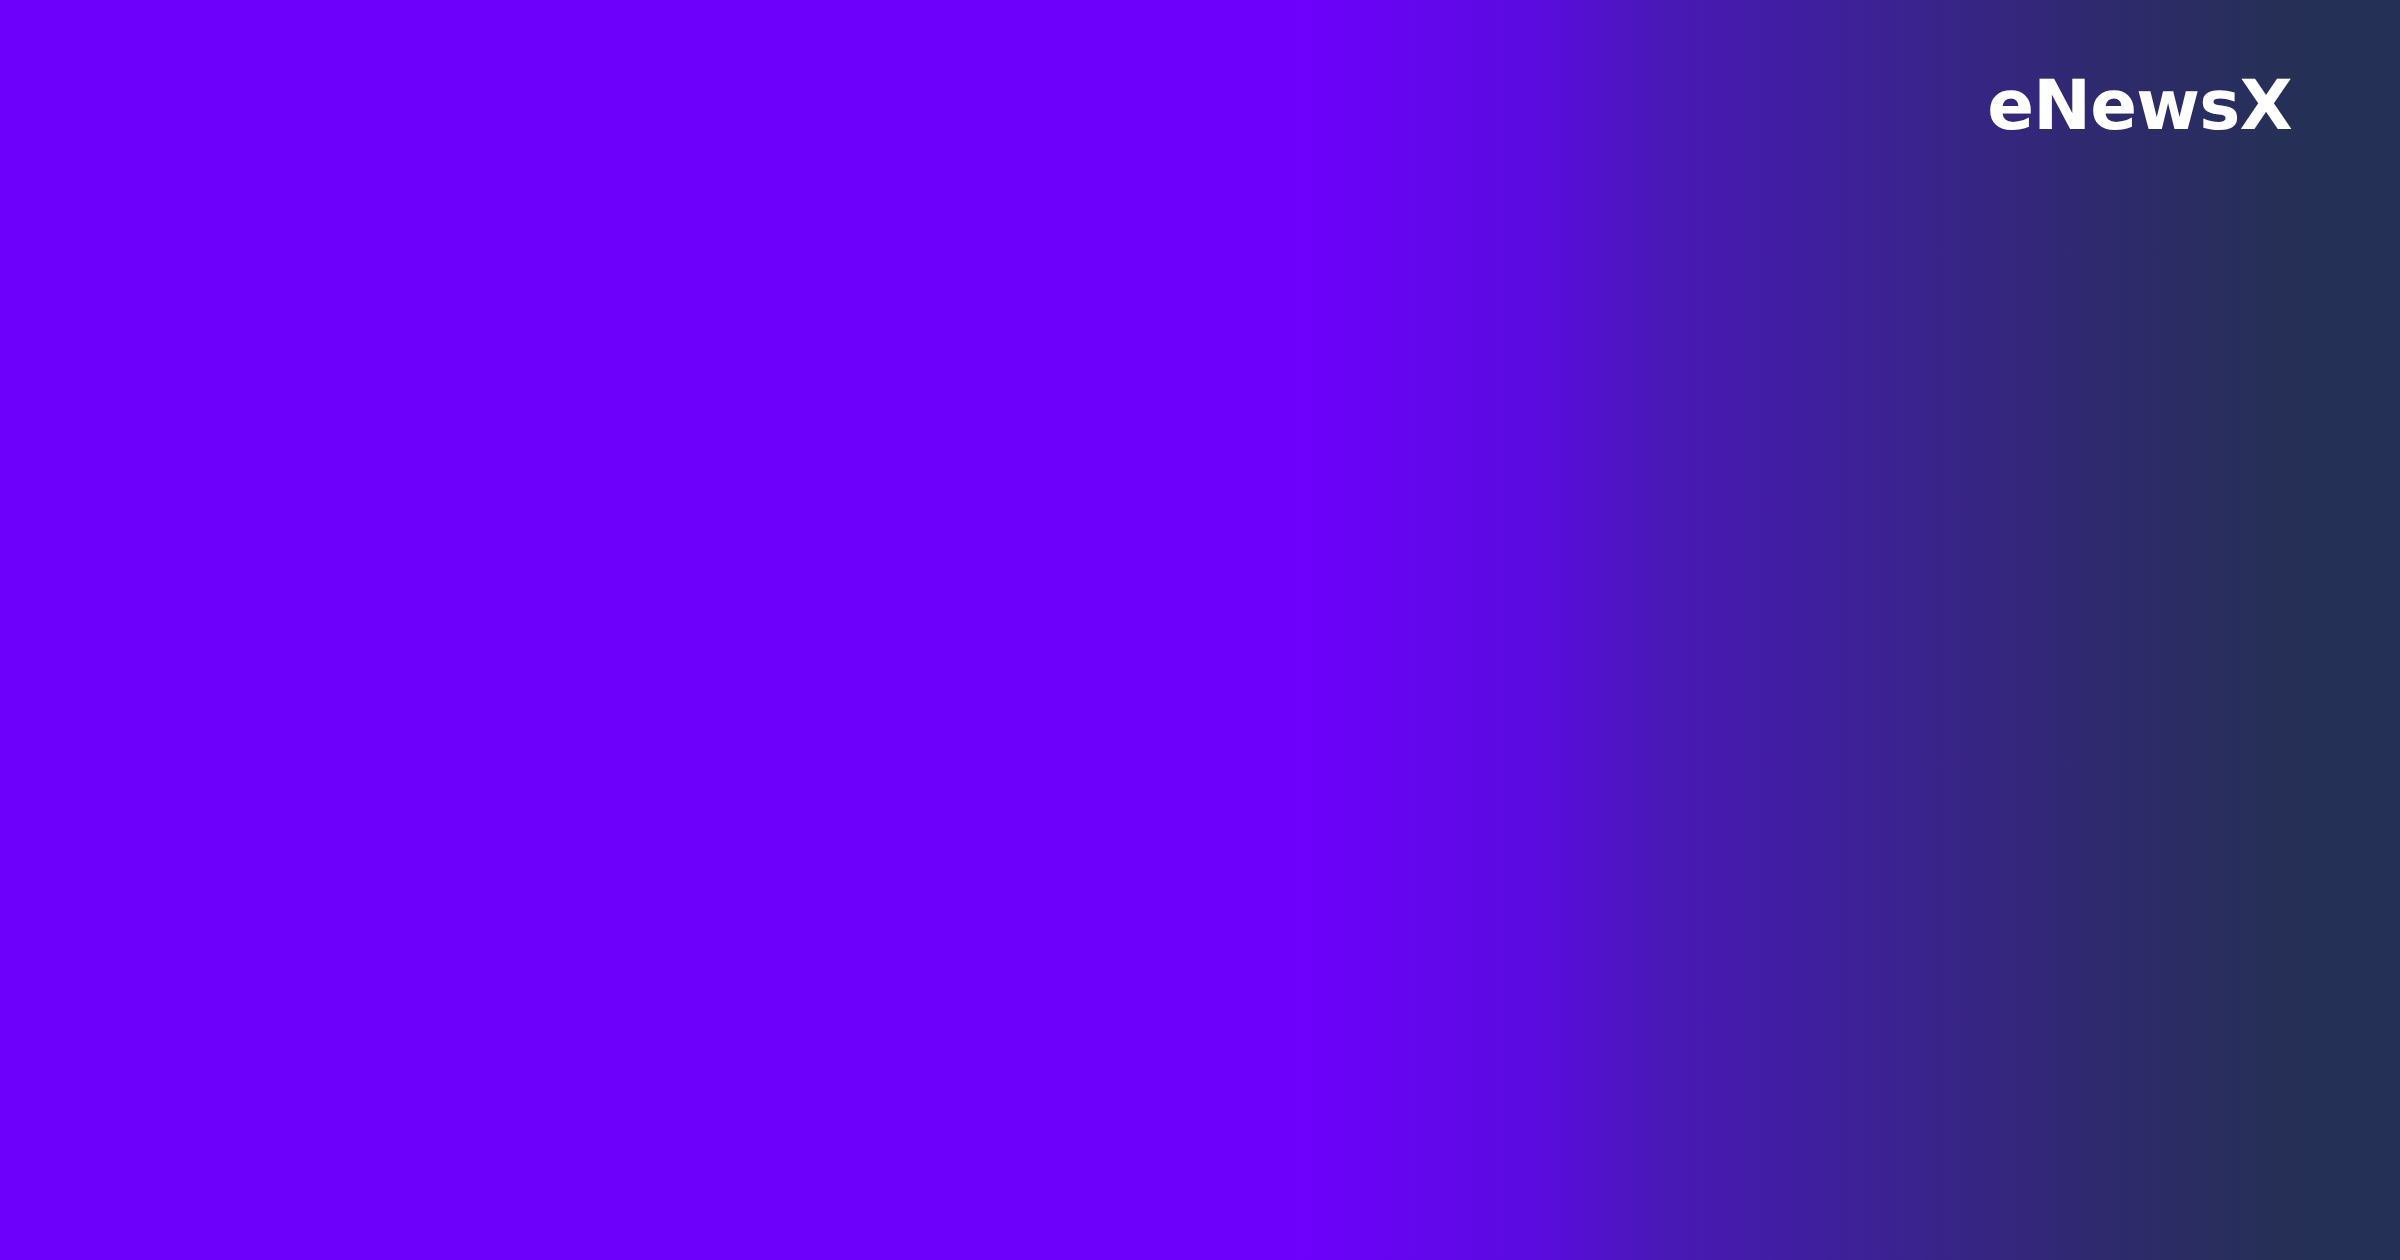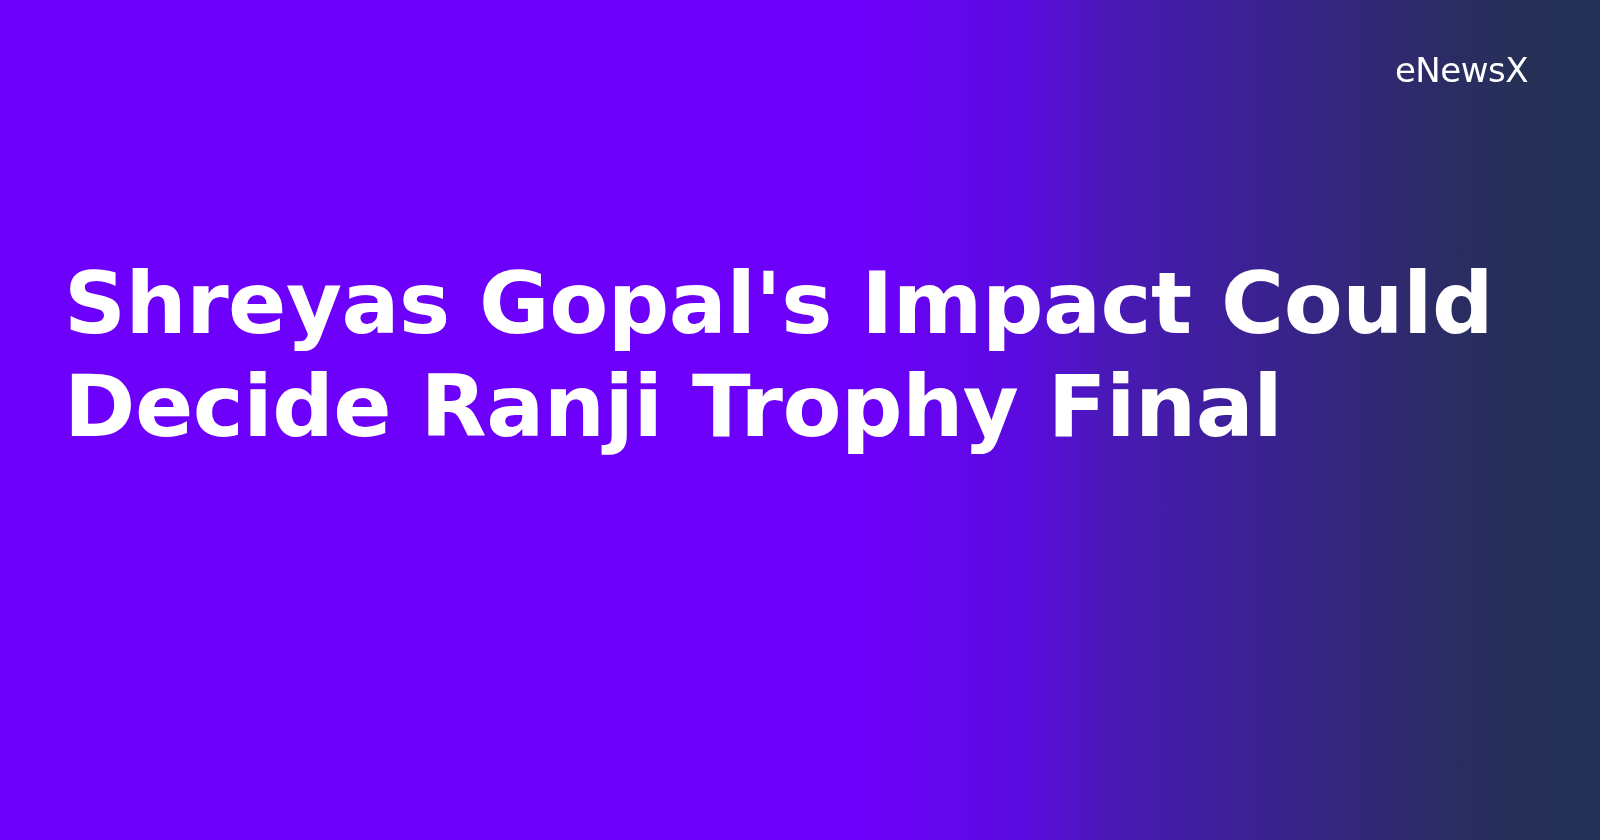--- a/index.html
+++ b/index.html
@@ -37,22 +37,22 @@
     top: 28px;
     right: 72px;
     height: 64px;
     display: flex;
     align-items: center;
     justify-content: flex-end;
   }
 
   #brand-wordmark {
     font-family: "DejaVu Sans", "Liberation Sans", sans-serif;
-    font-size: 34px;
-    font-weight: 400;
+    font-size: 46px;
+    font-weight: 700;
     line-height: 1;
     color: #ffffff;
     letter-spacing: -0.5px;
     white-space: nowrap;
     margin-top: 20px;
   }
 
   
   #headline-block {
     position: absolute;
@@ -75,18 +75,14 @@
 </style>
 </head>
 <body>
 
 <div id="card">
 
   <div id="brand">
     <span id="brand-wordmark">eNewsX</span>
   </div>
 
-  <div id="headline-block">
-    <h1 id="headline">Shreyas Gopal's Impact Could
-Decide Ranji Trophy Final</h1>
-  </div>
 
 </div>
 
 </body></html>

